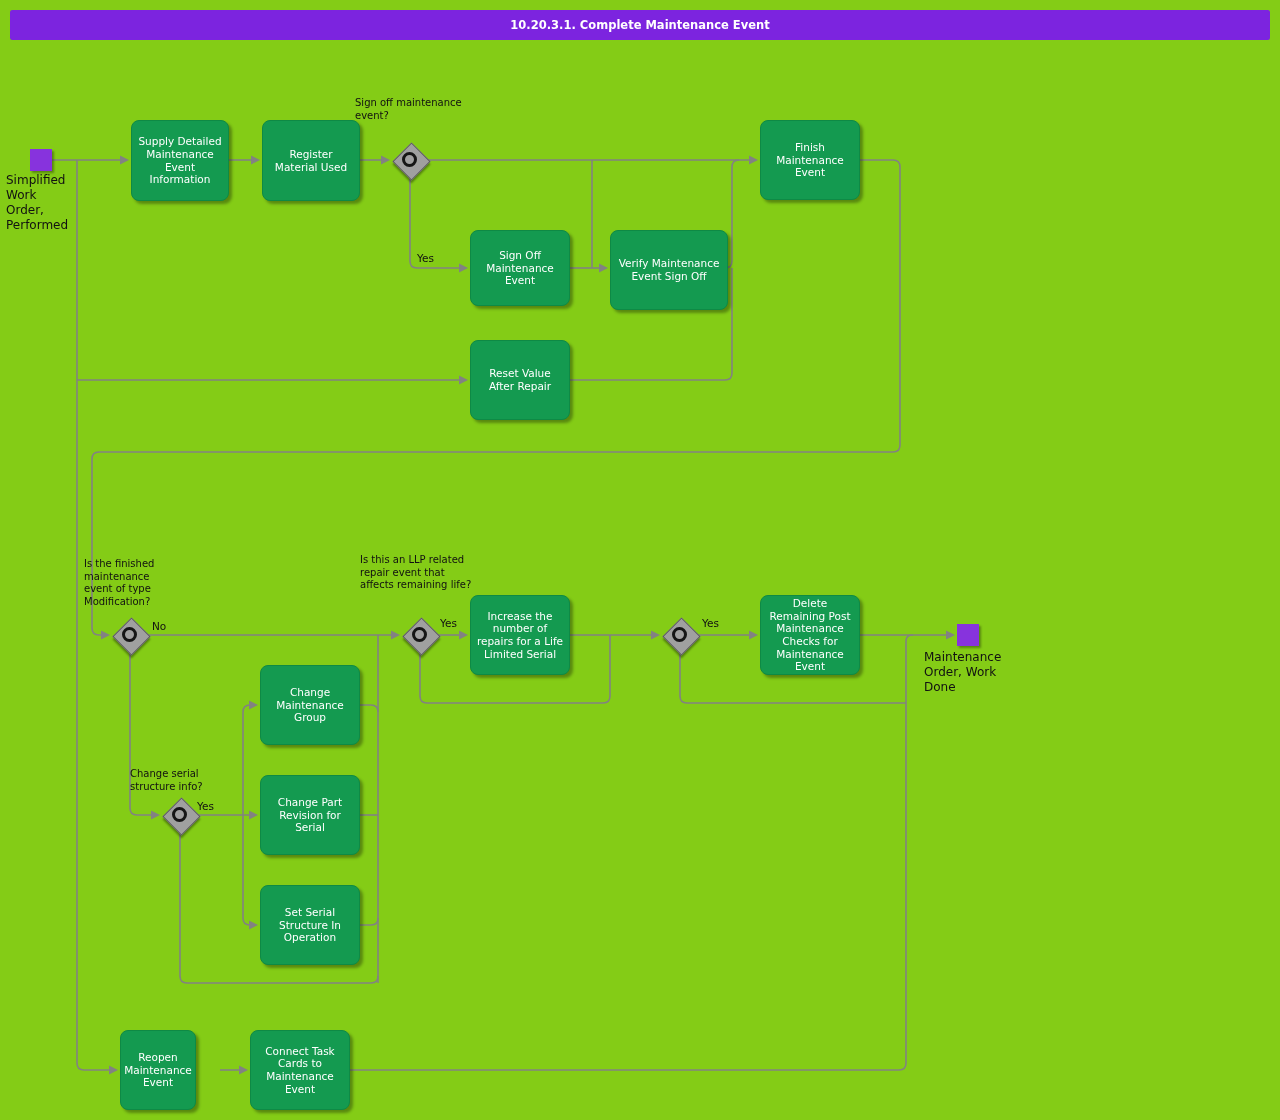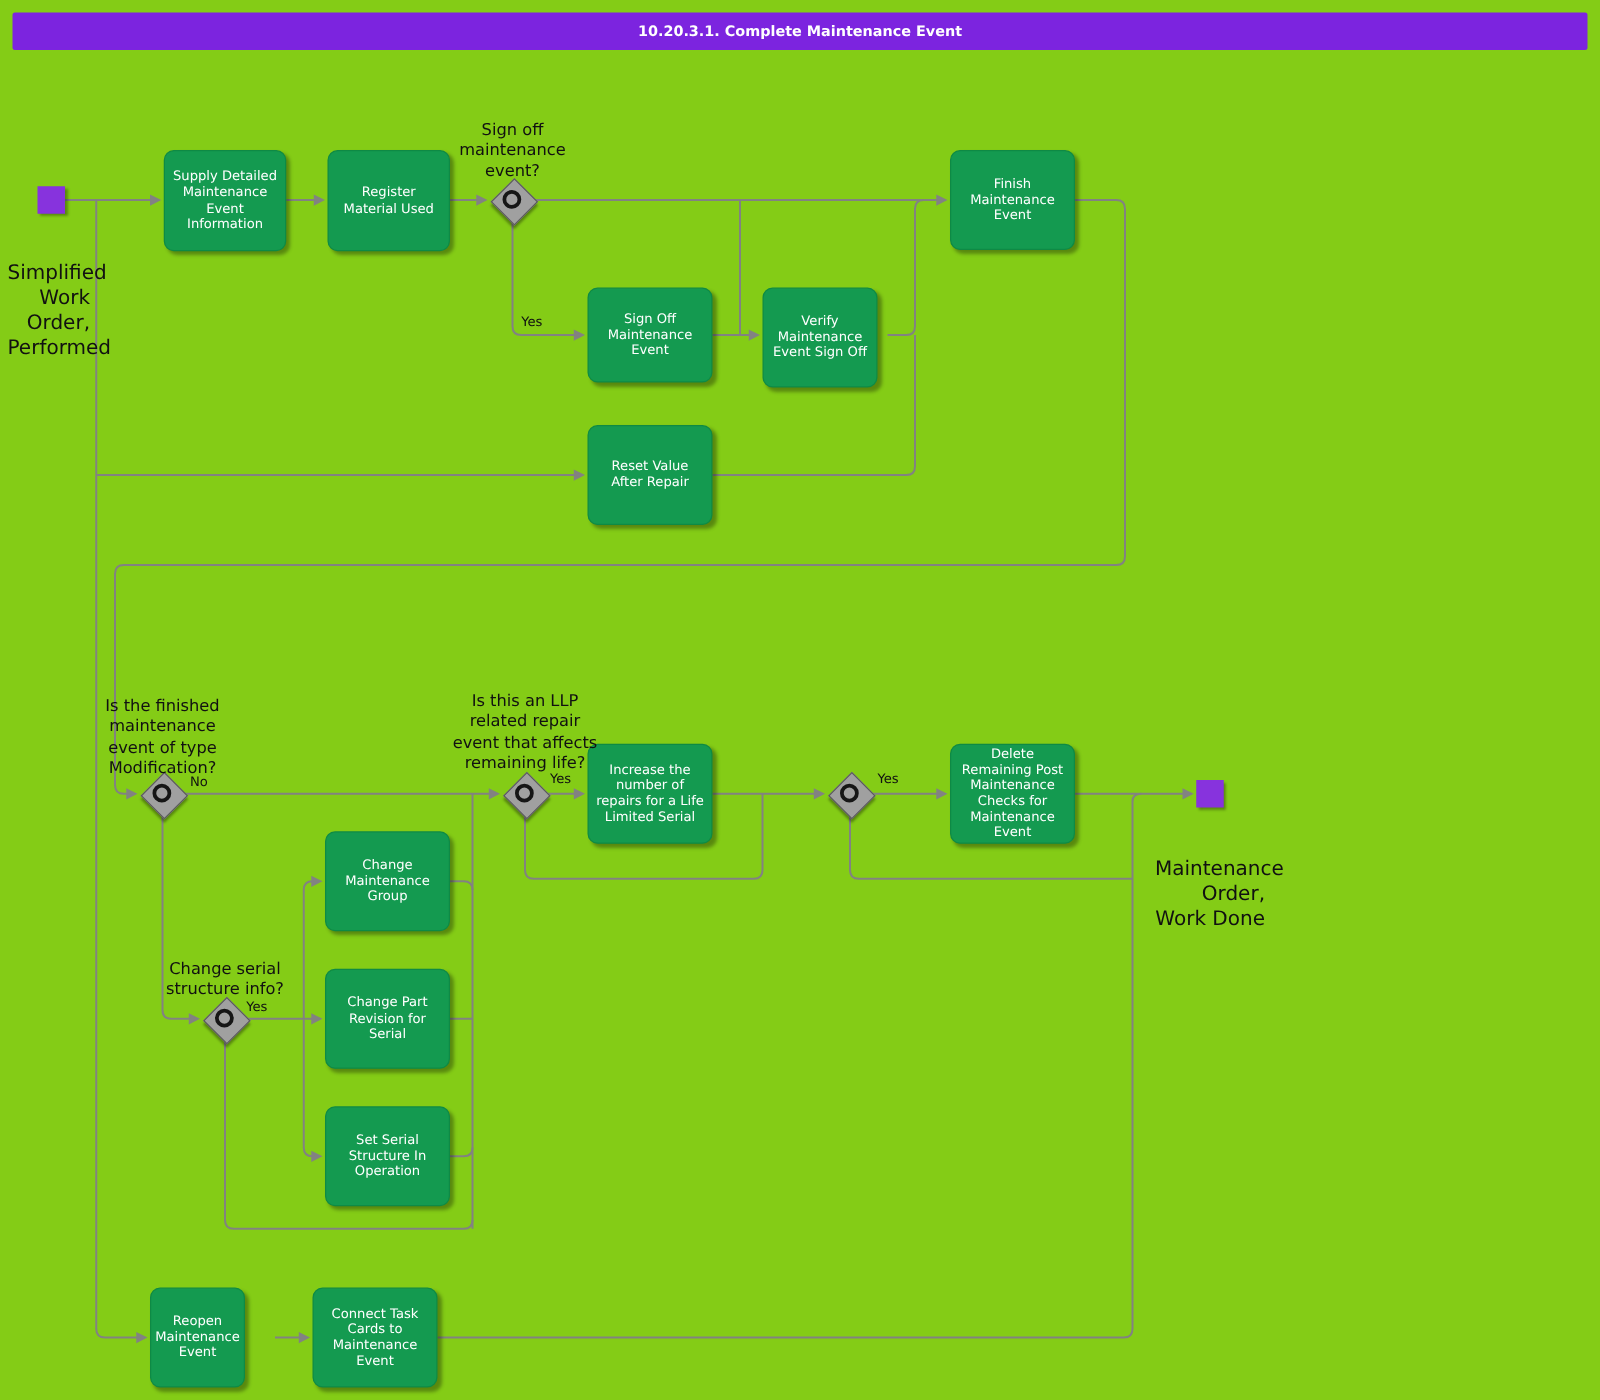--- a/index.html
+++ b/index.html
@@ -29,23 +29,23 @@
   .diamond{position:absolute;width:36px;height:36px;}
   .diamond-shape{
     position:absolute;left:5.5px;top:5.5px;width:25px;height:25px;
     transform:rotate(45deg);background:#a0a0a0;border:1px solid #5c5c5c;
     box-shadow:2px 2px 2px rgba(0,0,0,.35);
   }
   .diamond-ring{
     position:absolute;left:10px;top:10px;width:9px;height:9px;
     border:3.5px solid #161616;border-radius:50%;
   }
-  .q{position:absolute;text-align:center;font-size:13px;line-height:1.26;color:#111;}
+  .q{position:absolute;font-size:10px;line-height:1.26;color:#111;}
   .edge-label{position:absolute;font-size:10.5px;color:#111;}
-  .ev-label{position:absolute;text-align:right;font-size:16px;line-height:1.26;color:#111;margin-top:35px;}
+  .ev-label{position:absolute;text-align:left;font-size:12px;line-height:1.26;color:#111;}
 </style>
 </head>
 <body>
 
 <div id="canvas">
 
   <div class="titlebar">
     <span>10.20.3.1. Complete Maintenance Event</span>
   </div>
 
@@ -109,21 +109,21 @@
   <div class="event-square" style="left:30px;top:149px"></div>
   <div class="ev-label" style="left:6px;top:173px;width:66px">Simplified Work Order, Performed</div>
 
   <div class="event-square" style="left:957px;top:624px"></div>
   <div class="ev-label" style="left:924px;top:650px;width:88px">Maintenance Order, Work Done</div>
 
   <div class="task" style="left:131px;top:120px;width:98px;height:81px">Supply Detailed Maintenance Event Information</div>
   <div class="task" style="left:262px;top:120px;width:98px;height:81px">Register Material Used</div>
   <div class="task" style="left:760px;top:120px;width:100px;height:80px">Finish Maintenance Event</div>
   <div class="task" style="left:470px;top:230px;width:100px;height:76px">Sign Off Maintenance Event</div>
-  <div class="task" style="left:610px;top:230px;width:92px;height:80px">Verify Maintenance Event Sign Off</div>
+  <div class="task" style="left:610px;top:230px;width:118px;height:80px">Verify Maintenance Event Sign Off</div>
   <div class="task" style="left:470px;top:340px;width:100px;height:80px">Reset Value After Repair</div>
   <div class="task" style="left:470px;top:595px;width:100px;height:80px">Increase the number of repairs for a Life Limited Serial</div>
   <div class="task" style="left:760px;top:595px;width:100px;height:80px">Delete Remaining Post Maintenance Checks for Maintenance Event</div>
   <div class="task" style="left:260px;top:665px;width:100px;height:80px">Change Maintenance Group</div>
   <div class="task" style="left:260px;top:775px;width:100px;height:80px">Change Part Revision for Serial</div>
   <div class="task" style="left:260px;top:885px;width:100px;height:80px">Set Serial Structure In Operation</div>
   <div class="task" style="left:120px;top:1030px;width:76px;height:80px">Reopen Maintenance Event</div>
   <div class="task" style="left:250px;top:1030px;width:100px;height:80px">Connect Task Cards to Maintenance Event</div>
 
   <div class="diamond" style="left:392px;top:142px">

